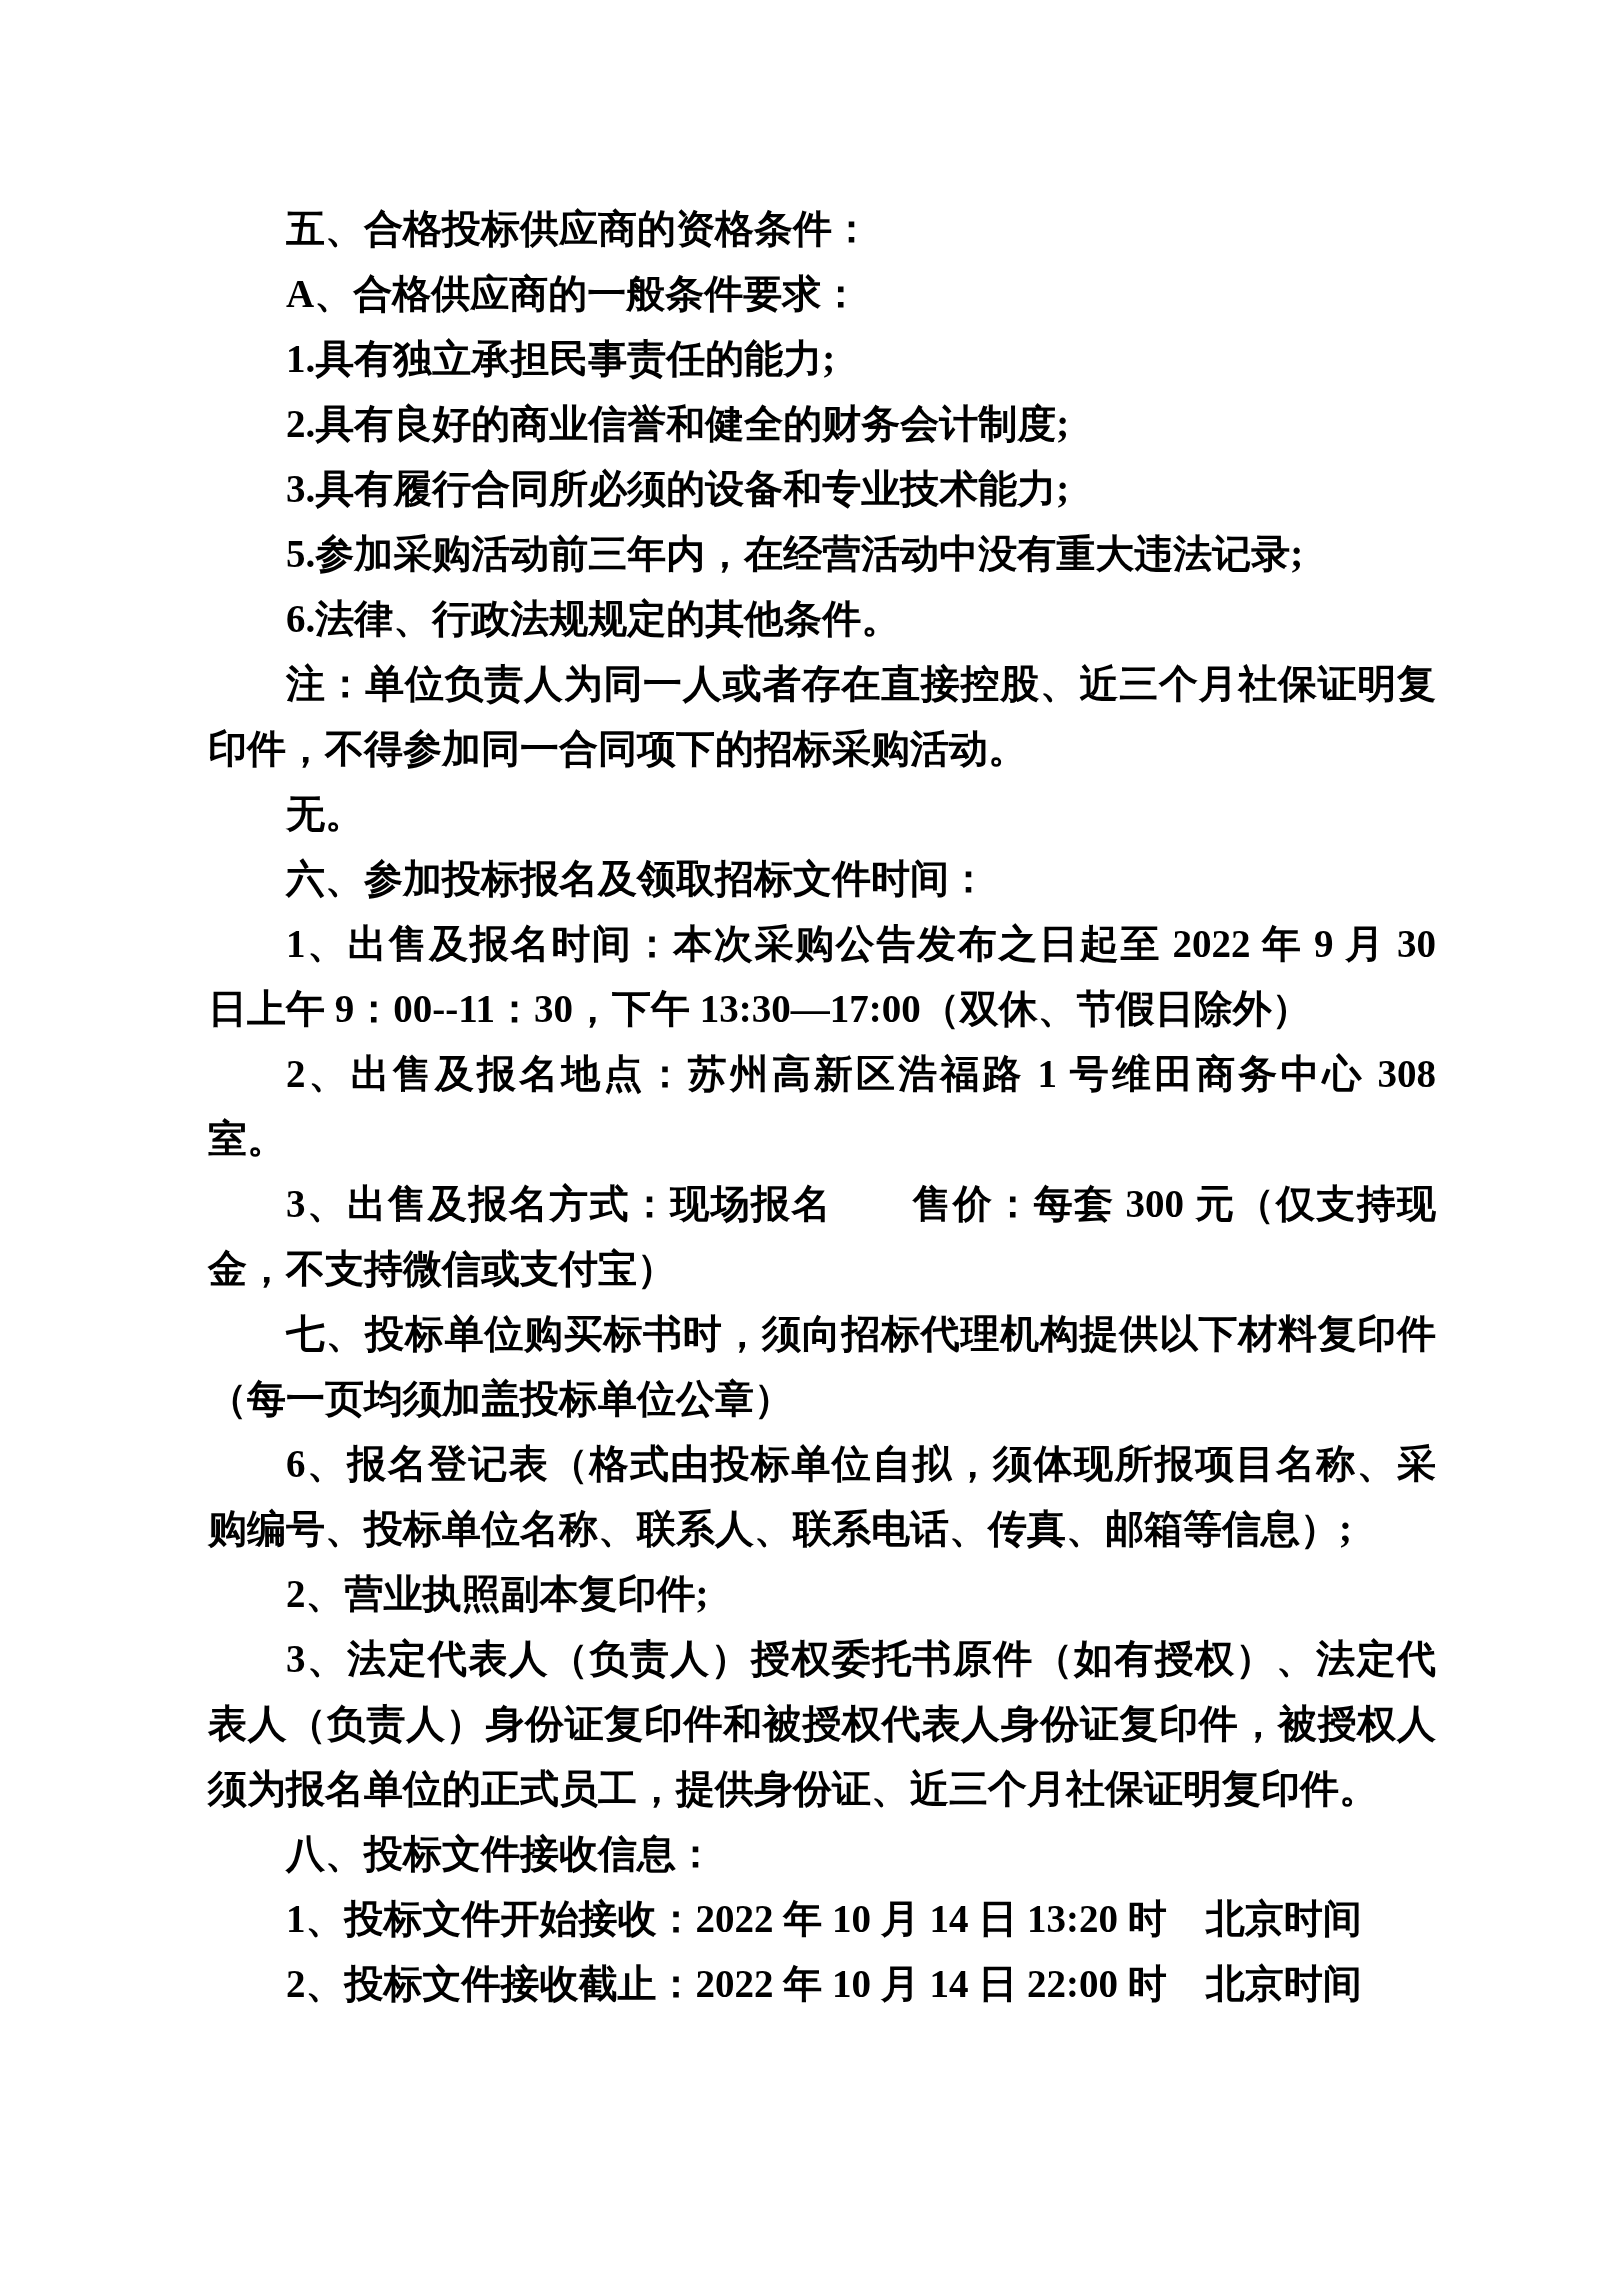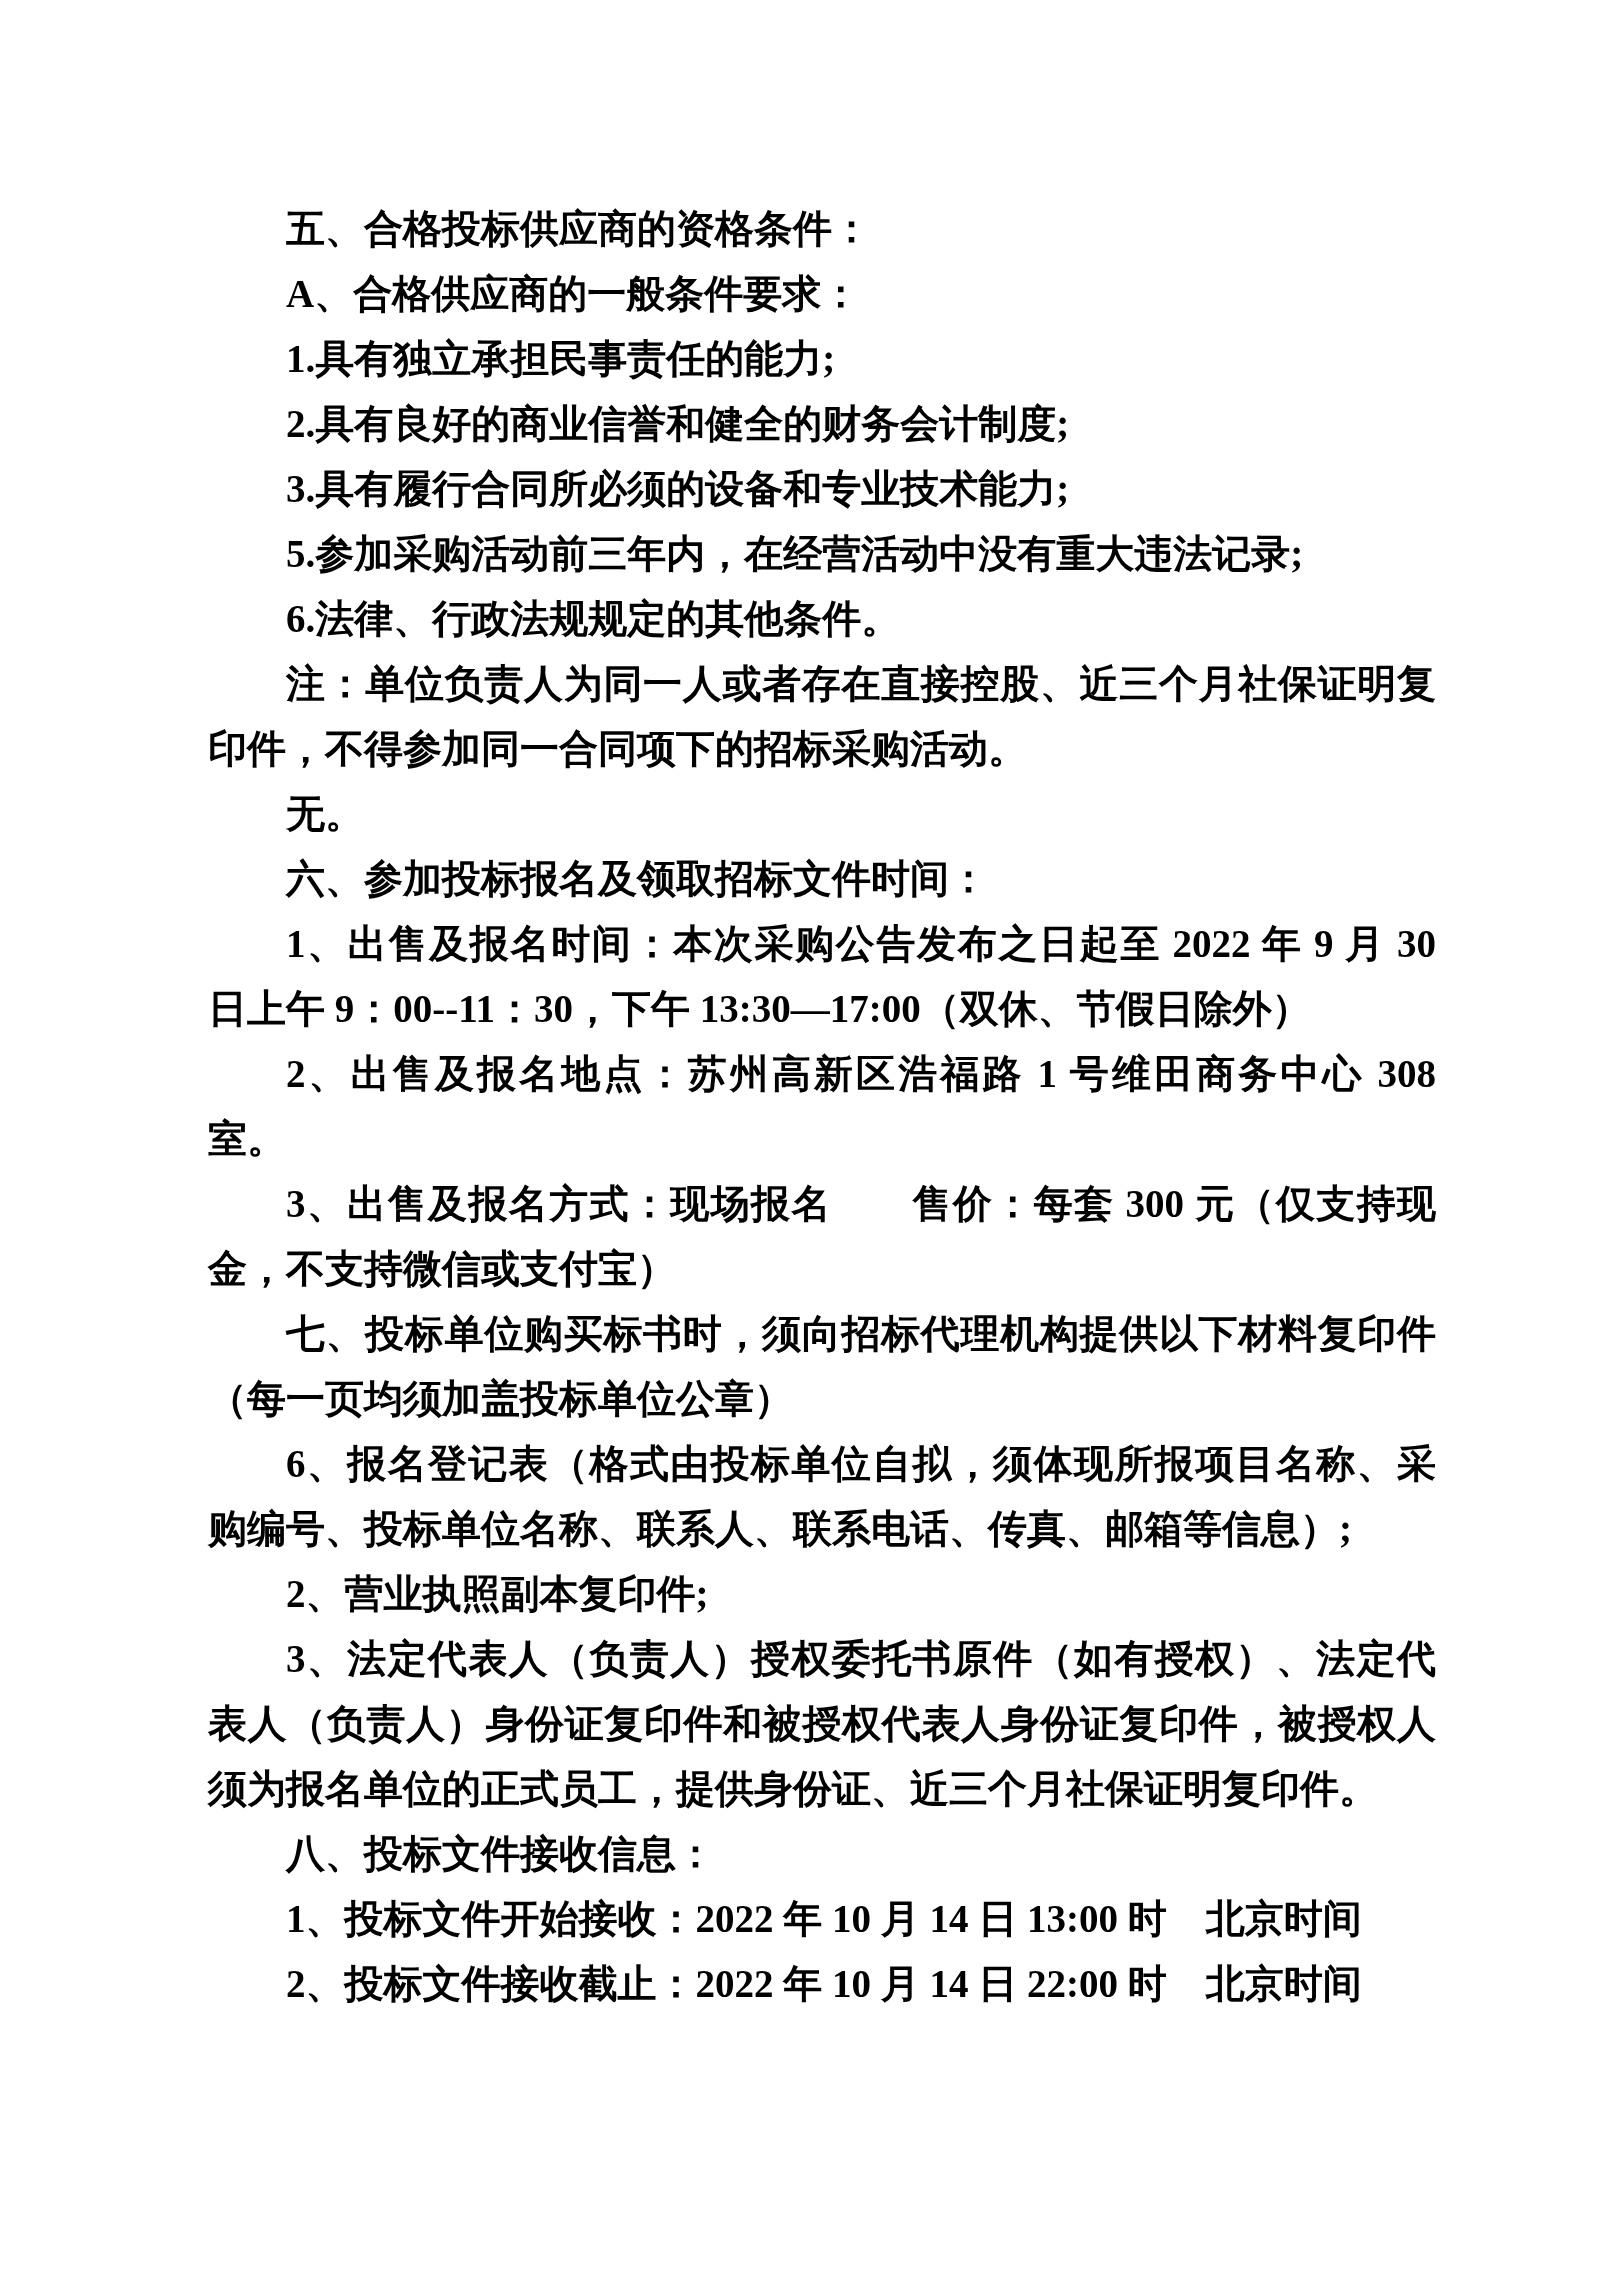--- a/index.html
+++ b/index.html
@@ -56,17 +56,17 @@
       <p class="para"><span class="seg">无。</span></p>
       <p class="para"><span class="seg bold">六、参加投标报名及领取招标文件时间：</span></p>
       <p class="para"><span class="seg">1、出售及报名时间：本次采购公告发布之日起至 </span><span class="seg bold">2022 年 9 月 30 日上午 9：00--11：30，下午 13:30—17:00</span><span class="seg">（双休、节假日除外）</span></p>
       <p class="para"><span class="seg">2、出售及报名地点：苏州高新区浩福路 1 号维田商务中心 308 室。</span></p>
       <p class="para"><span class="seg">3、出售及报名方式：现场报名　　售价：每套 300 元</span><span class="seg bold">（仅支持现金，不支持微信或支付宝）</span></p>
       <p class="para"><span class="seg bold">七、投标单位购买标书时，须向招标代理机构提供以下材料复印件（每一页均须加盖投标单位公章）</span></p>
       <p class="para"><span class="seg">6、报名登记表（格式由投标单位自拟，须体现所报项目名称、采购编号、投标单位名称、联系人、联系电话、传真、邮箱等信息）;</span></p>
       <p class="para"><span class="seg">2、营业执照副本复印件;</span></p>
       <p class="para"><span class="seg">3、法定代表人（负责人）授权委托书原件（如有授权）、法定代表人（负责人）身份证复印件和被授权代表人身份证复印件，被授权人须为报名单位的正式员工，提供身份证、近三个月社保证明复印件。</span></p>
       <p class="para"><span class="seg bold">八、投标文件接收信息：</span></p>
-      <p class="para"><span class="seg">1、投标文件开始接收：</span><span class="seg bold">2022 年 10 月 14 日 13:00 时</span><span class="seg">　北京时间</span></p>
+      <p class="para"><span class="seg">1、投标文件开始接收：</span><span class="seg bold">2022 年 10 月 14 日 13:20 时</span><span class="seg">　北京时间</span></p>
       <p class="para"><span class="seg">2、投标文件接收截止：</span><span class="seg bold">2022 年 10 月 14 日 22:00 时</span><span class="seg">　北京时间</span></p>
     </main>
 </div>
 
 
 </body></html>

